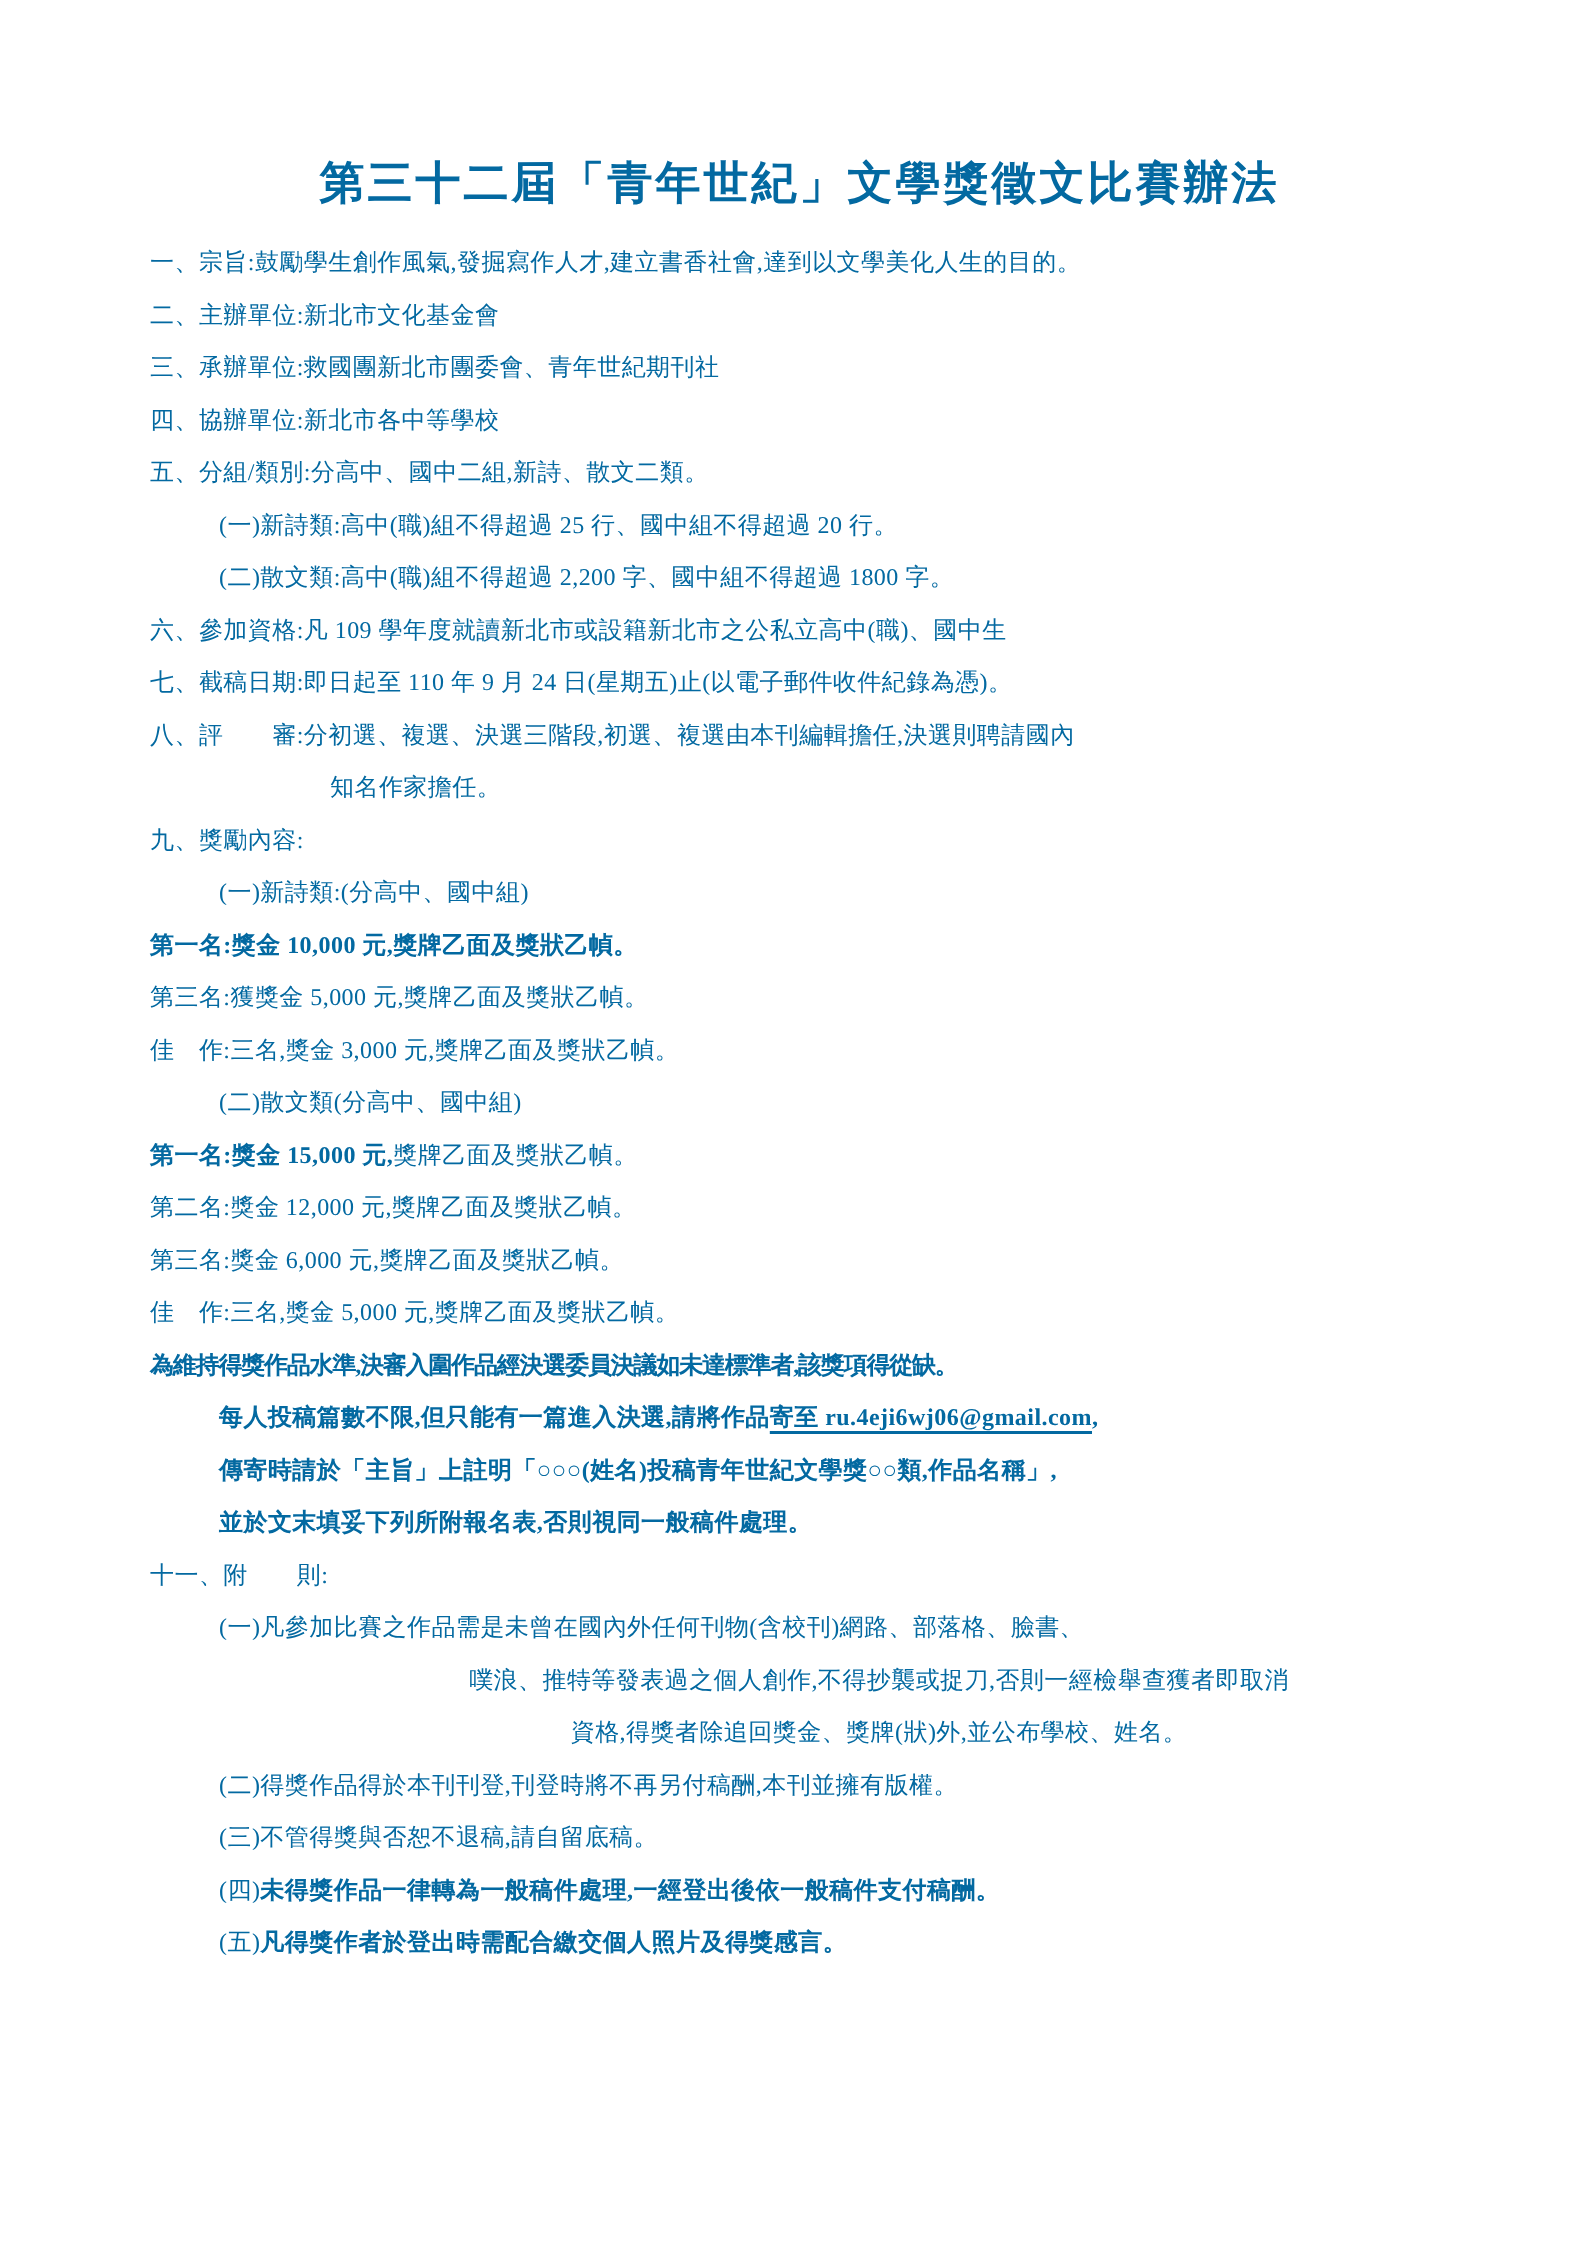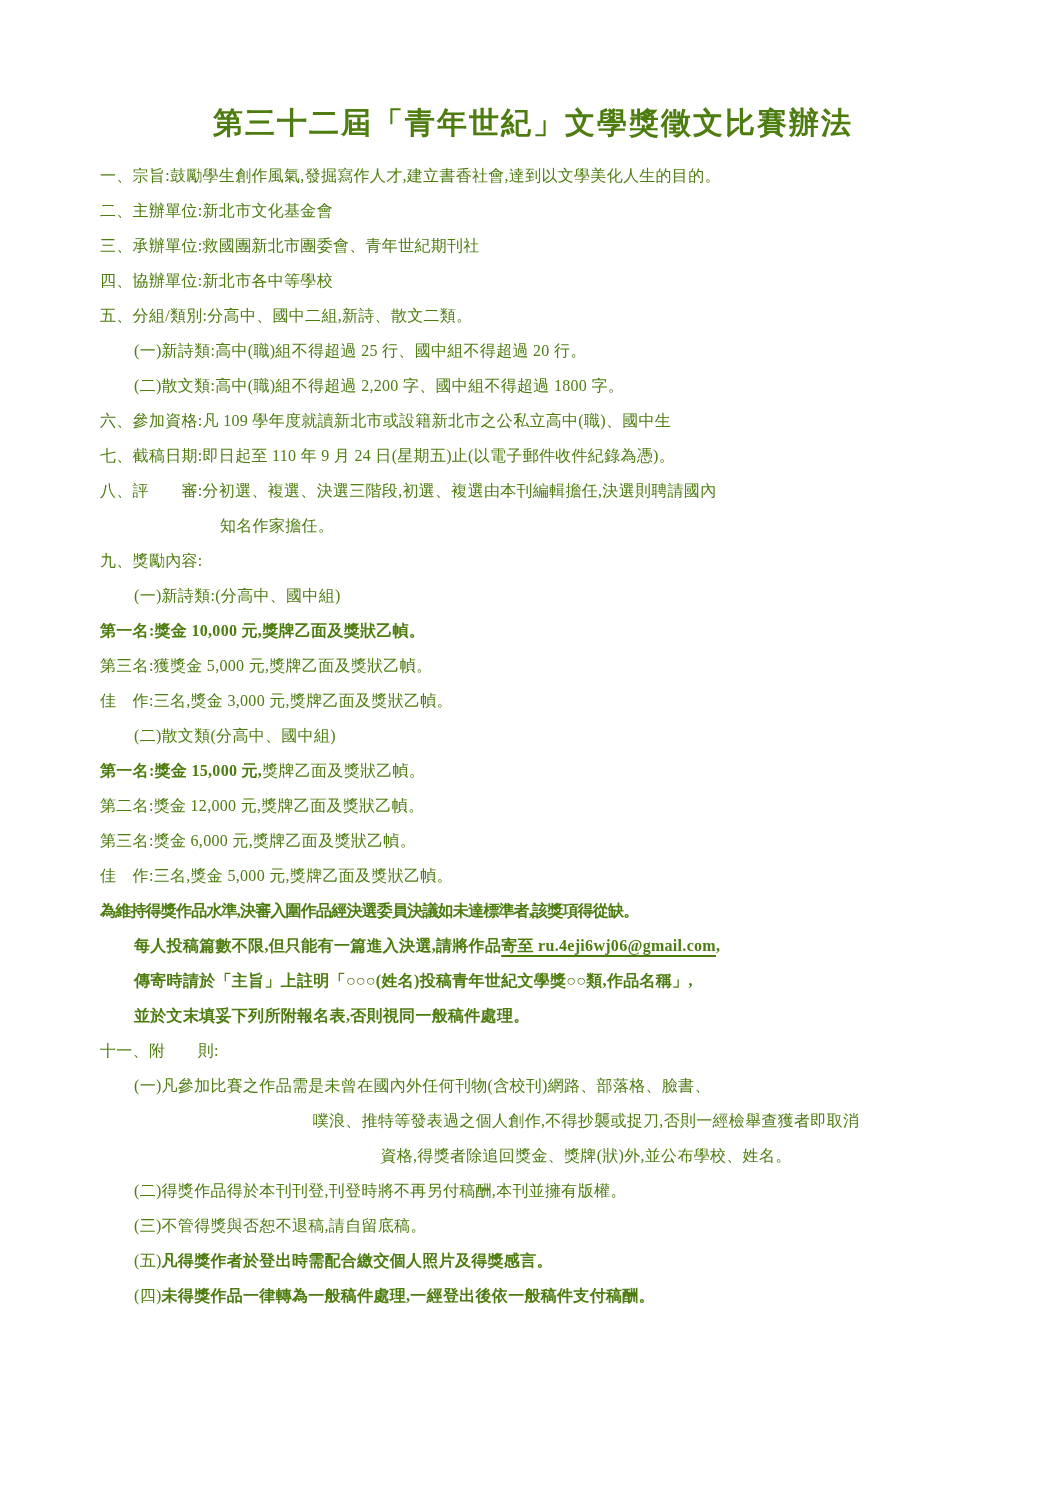--- a/index.html
+++ b/index.html
@@ -4,38 +4,38 @@
 <style>
   html, body { margin: 0; padding: 0; background: #ffffff; }
   .page {
     position: relative;
     width: 1058px;
     height: 1497px;
     background: #ffffff;
     box-sizing: border-box;
     padding: 100px 92px 0 100px;
     font-family: "Liberation Serif", "DejaVu Serif", serif;
-    color: #4d7c0f;
+    color: #0369a1;
     overflow: hidden;
   }
   .title {
     font-size: 30px;
     font-weight: bold;
     text-align: center;
     margin: 0 0 12px 0;
     line-height: 46px;
     letter-spacing: 2px;
   }
   .line {
     font-size: 16px;
     line-height: 35px;
     white-space: nowrap;
     letter-spacing: 0.3px;
   }
-  .i1 { margin-left: 34px; }   
+  .i1 { margin-left: 46px; }   
   .i2 { }   
   .h8 { margin-left: 120px; }  
   .h11 { margin-left: 106px; text-align: center; } 
   .b { font-weight: bold; }
   .cond { letter-spacing: -0.8px; }
   .u {
     text-decoration: underline;
     text-decoration-thickness: 2px;
     text-underline-offset: 4px;
   }
@@ -79,18 +79,18 @@
   <div class="line i1 b">傳寄時請於「主旨」上註明「○○○(姓名)投稿青年世紀文學獎○○類,作品名稱」,</div>
   <div class="line i1 b">並於文末填妥下列所附報名表,否則視同一般稿件處理。</div>
 
   <div class="line">十一、附　　則:</div>
   <div class="line i1">(一)凡參加比賽之作品需是未曾在國內外任何刊物(含校刊)網路、部落格、臉書、</div>
   <div class="line h11">噗浪、推特等發表過之個人創作,不得抄襲或捉刀,否則一經檢舉查獲者即取消</div>
   <div class="line h11">資格,得獎者除追回獎金、獎牌(狀)外,並公布學校、姓名。</div>
   <div class="line i1">(二)得獎作品得於本刊刊登,刊登時將不再另付稿酬,本刊並擁有版權。</div>
   <div class="line i1">(三)不管得獎與否恕不退稿,請自留底稿。</div>
   <div class="line i1">
-    <span>(五)</span><span class="b">凡得獎作者於登出時需配合繳交個人照片及得獎感言。</span>
+    <span>(四)</span><span class="b">未得獎作品一律轉為一般稿件處理,一經登出後依一般稿件支付稿酬。</span>
   </div>
   <div class="line i1">
-    <span>(四)</span><span class="b">未得獎作品一律轉為一般稿件處理,一經登出後依一般稿件支付稿酬。</span>
+    <span>(五)</span><span class="b">凡得獎作者於登出時需配合繳交個人照片及得獎感言。</span>
   </div>
 </div>
 
 </body></html>

